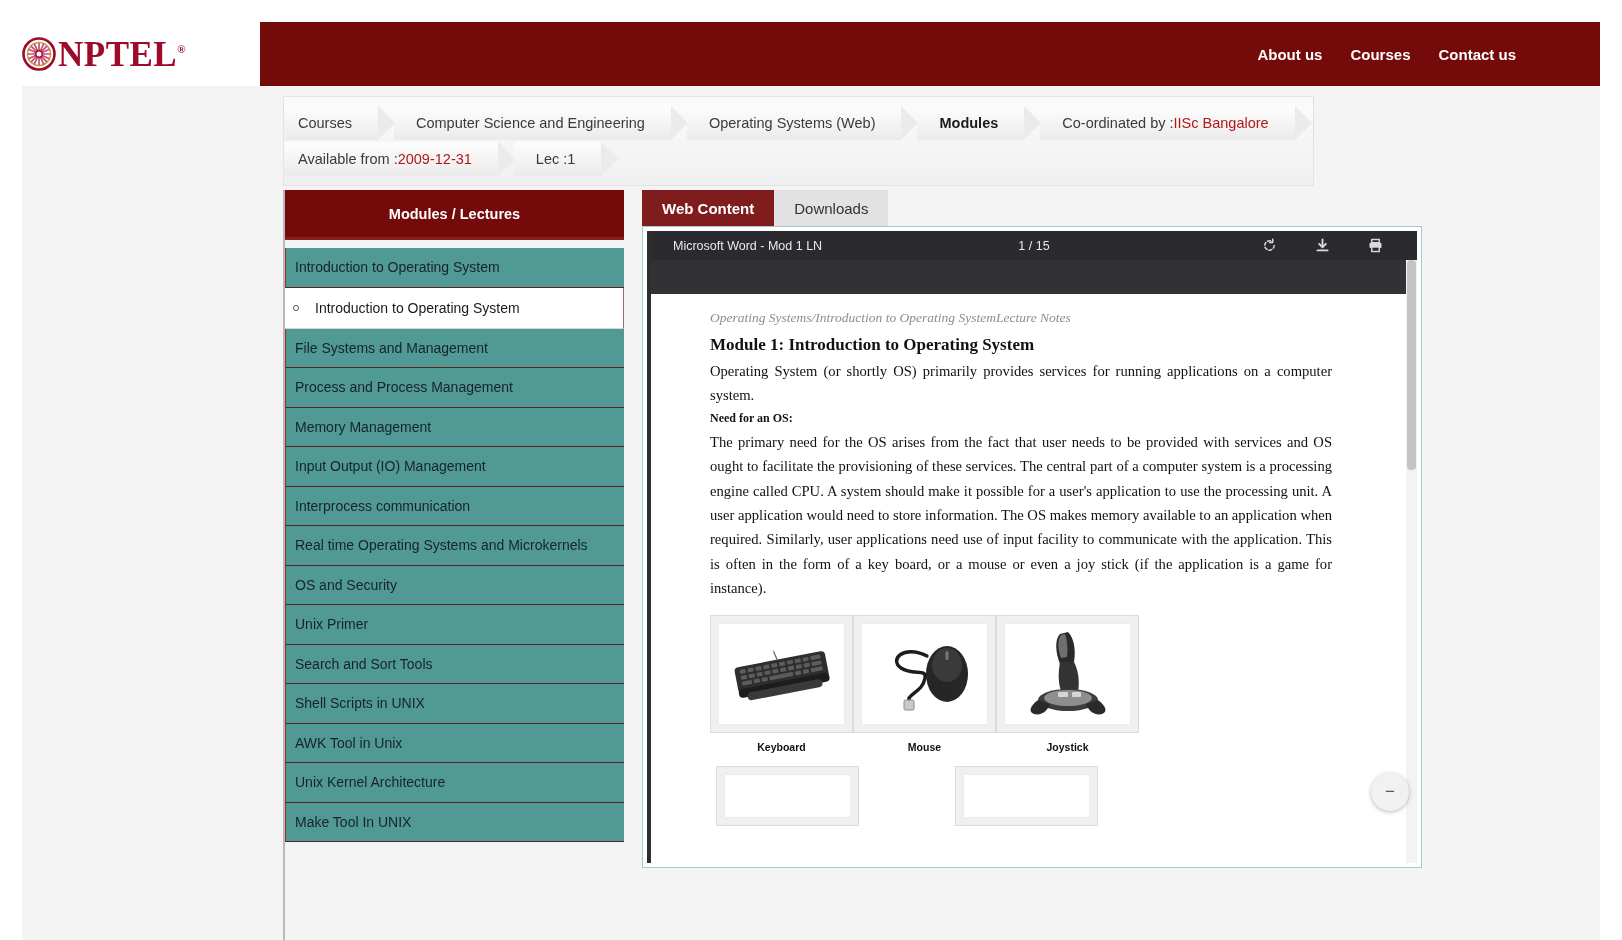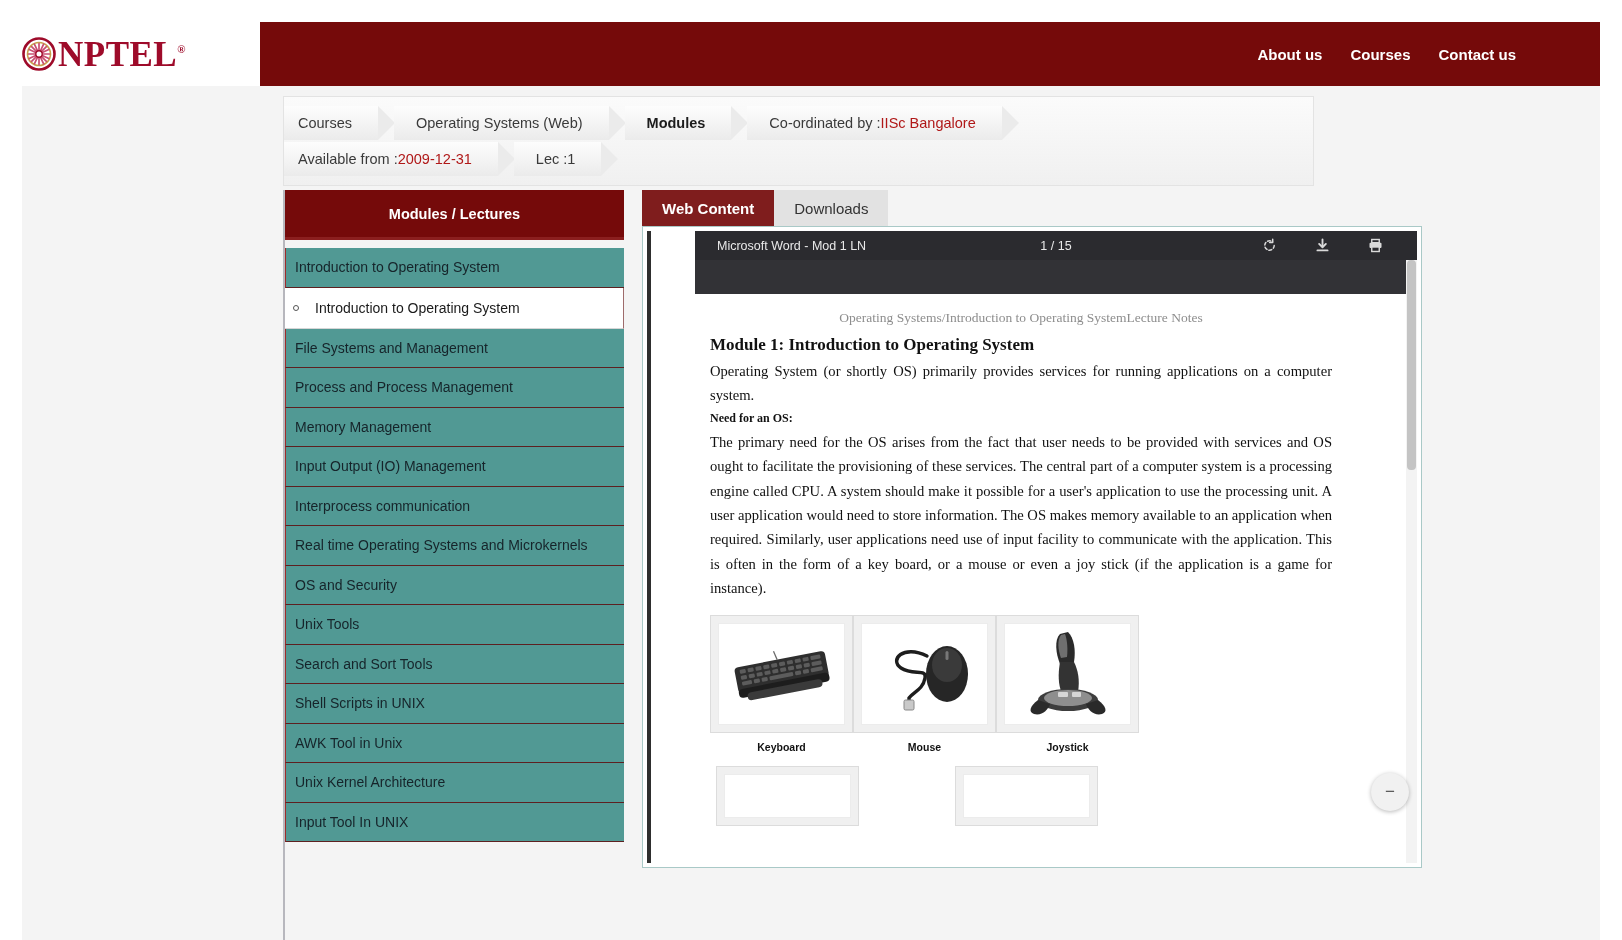--- a/index.html
+++ b/index.html
@@ -117,21 +117,21 @@
   .tab.inactive { background: #e2e2e2; color: #333333; }
 
   .viewer {
     width: 780px; height: 642px;
     border: 1px solid #a9c9c7; background: #ffffff;
     padding: 4px; position: relative;
   }
   .pdfwrap {
     width: 100%; height: 100%;
     border-left: 4px solid #2e2e2e;
-    position: relative; overflow: hidden; background: #ffffff; padding-left: 44px;
+    position: relative; overflow: hidden; background: #ffffff;
   }
   .pdf-toolbar {
     height: 29px; background: #2b2b2f; color: #e9e9e9;
     display: flex; align-items: center; position: relative;
     font-size: 12.5px;
   }
   .pdf-title { position: absolute; left: 22px; white-space: nowrap; }
   .pdf-page { position: absolute; left: 0; right: 0; text-align: center; }
   .pdf-tools {
     position: absolute; right: 34px; display: flex; align-items: center; gap: 38px;
@@ -142,22 +142,22 @@
   .pdf-page-sheet {
     position: absolute; top: 63px; left: 13px;
     width: 714px; height: 572px; background: #ffffff;
     overflow: hidden;
   }
   .doc {
     font-family: "Liberation Serif", serif;
     color: #111111; padding: 0 46px;
   }
   .doc-hdr {
-    display: flex; justify-content: center;
-    font-size: 13.5px; color: #8d8d8d; padding-top: 16px;
+    display: flex; justify-content: flex-start;
+    font-size: 13.5px; color: #8d8d8d; padding-top: 16px; font-style: italic;
   }
   .doc-h1 { font-size: 17px; font-weight: bold; margin-top: 9px; }
   .doc-p {
     font-size: 14.6px; line-height: 24.4px; text-align: justify;
     margin-top: 4px;
   }
   .doc-b { font-size: 12px; font-weight: bold; margin-top: 3px; }
 
   .figrow { display: flex; margin-top: 14px; }
   .fig { width: 143px; }
@@ -229,20 +229,21 @@
     <span class="nav-item">Courses</span>
     <span class="nav-item">Contact us</span>
   </div>
 </div>
 
 <div class="page">
 
   <div class="crumbbox">
     <div class="crumbrow">
       <div class="crumb first">Courses</div>
+      <div class="crumb">Computer Science and Engineering</div>
       <div class="crumb">Operating Systems (Web)</div>
       <div class="crumb bold">Modules</div>
       <div class="crumb">
           <span>Co-ordinated by : </span>
           <span class="red">IISc Bangalore</span>
         </div>
     </div>
     <div class="crumbrow">
       <div class="crumb first">
           <span>Available from : </span>
@@ -260,26 +261,26 @@
       <span class="bullet"></span>
       <span class="sub-label">Introduction to Operating System</span>
     </div>
     <div class="sb-item">File Systems and Management</div>
     <div class="sb-item">Process and Process Management</div>
     <div class="sb-item">Memory Management</div>
     <div class="sb-item">Input Output (IO) Management</div>
     <div class="sb-item">Interprocess communication</div>
     <div class="sb-item">Real time Operating Systems and Microkernels</div>
     <div class="sb-item">OS and Security</div>
-    <div class="sb-item">Unix Tools</div>
+    <div class="sb-item">Unix Primer</div>
     <div class="sb-item">Search and Sort Tools</div>
     <div class="sb-item">Shell Scripts in UNIX</div>
     <div class="sb-item">AWK Tool in Unix</div>
     <div class="sb-item">Unix Kernel Architecture</div>
-    <div class="sb-item">Input Tool In UNIX</div>
+    <div class="sb-item">Make Tool In UNIX</div>
   </div>
 
   <div class="content">
     <div class="tabs">
       <div class="tab active">Web Content</div>
       <div class="tab inactive">Downloads</div>
     </div>
 
     <div class="viewer">
       <div class="pdfwrap">

